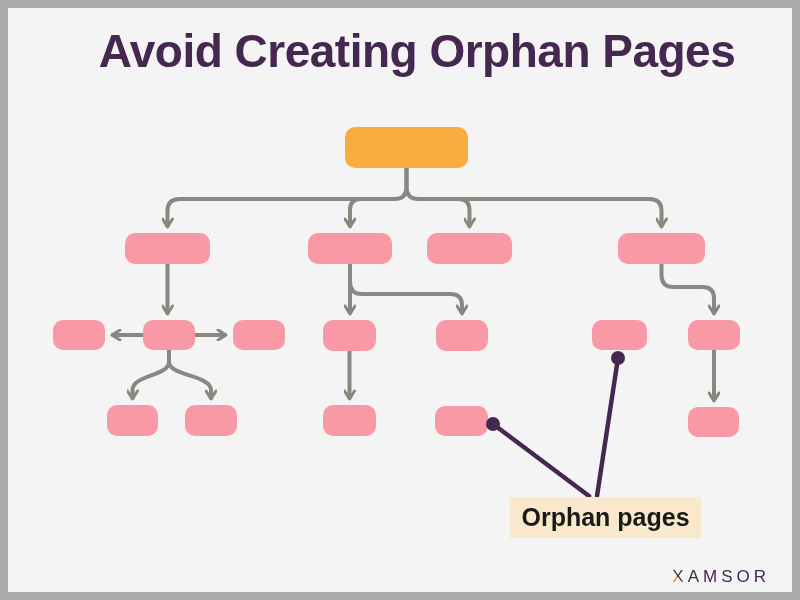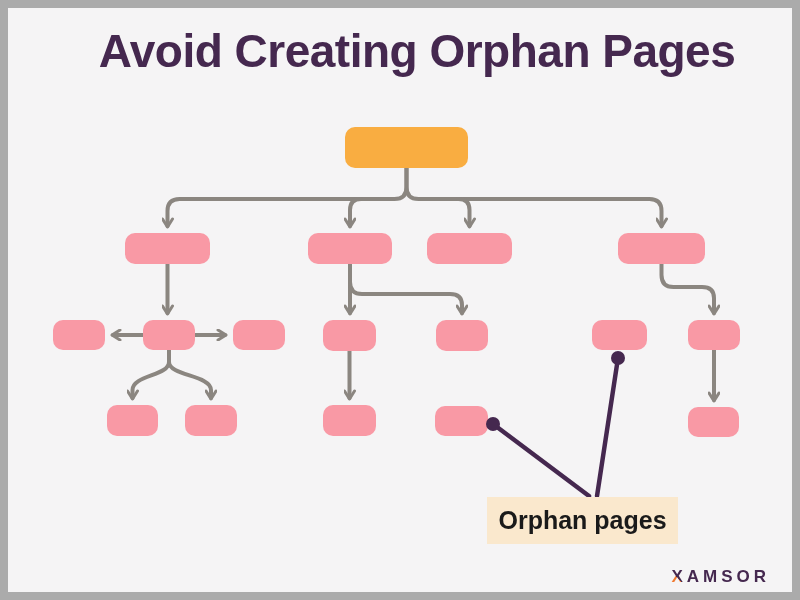--- a/index.html
+++ b/index.html
@@ -17,21 +17,21 @@
   .edge{fill:none;stroke:var(--connector);stroke-width:4;stroke-linecap:round;stroke-linejoin:round;}
   .node{stroke:none;}
   .node.root{fill:var(--root);}
   .node.page{fill:var(--page);}
   .callout-line{fill:none;stroke:var(--callout);stroke-width:4.5;stroke-linecap:round;}
   .callout-dot{fill:var(--callout);}
   #arrowhead{stroke:var(--connector);fill:none;stroke-width:3;stroke-linecap:round;stroke-linejoin:round;}
   .orphan-label{position:absolute;background:var(--label-bg);display:flex;
        align-items:center;justify-content:center;font-size:25px;font-weight:700;
        color:var(--label-text);font-family:"Liberation Sans",sans-serif;}
-  .logo{position:absolute;right:30px;bottom:13px;font-size:17px;font-weight:700;
+  .logo{position:absolute;right:30px;bottom:13px;font-size:17px;font-weight:400;
        letter-spacing:4px;color:var(--logo-purple);}
   .logo .x{background:linear-gradient(45deg,var(--logo-orange) 42%,var(--logo-purple) 42%);
        -webkit-background-clip:text;background-clip:text;color:transparent;}
 </style>
 </head>
 <body>
 
 <div class="canvas"></div>
 
 <h1 class="page-title">Avoid Creating Orphan Pages</h1>
@@ -78,17 +78,17 @@
       <rect x="688" y="407" width="51" height="30" rx="10" ry="10" class="node page"></rect>
     </g>
   <g id="callout-layer">
       <path d="M493,424 L589,496" class="callout-line"></path>
       <path d="M618,358 L597,496" class="callout-line"></path>
       <circle cx="493" cy="424" r="7" class="callout-dot"></circle>
       <circle cx="618" cy="358" r="7" class="callout-dot"></circle>
     </g>
 </svg>
 
-<div class="orphan-label" style="left: 487px; top: 497px; width: 191px; height: 47px;">
+<div class="orphan-label" style="left: 510px; top: 497px; width: 191px; height: 41px;">
   <span>Orphan pages</span>
 </div>
 
 <div class="logo"><span class="x">X</span><span>AMSOR</span></div>
 
 </body></html>

